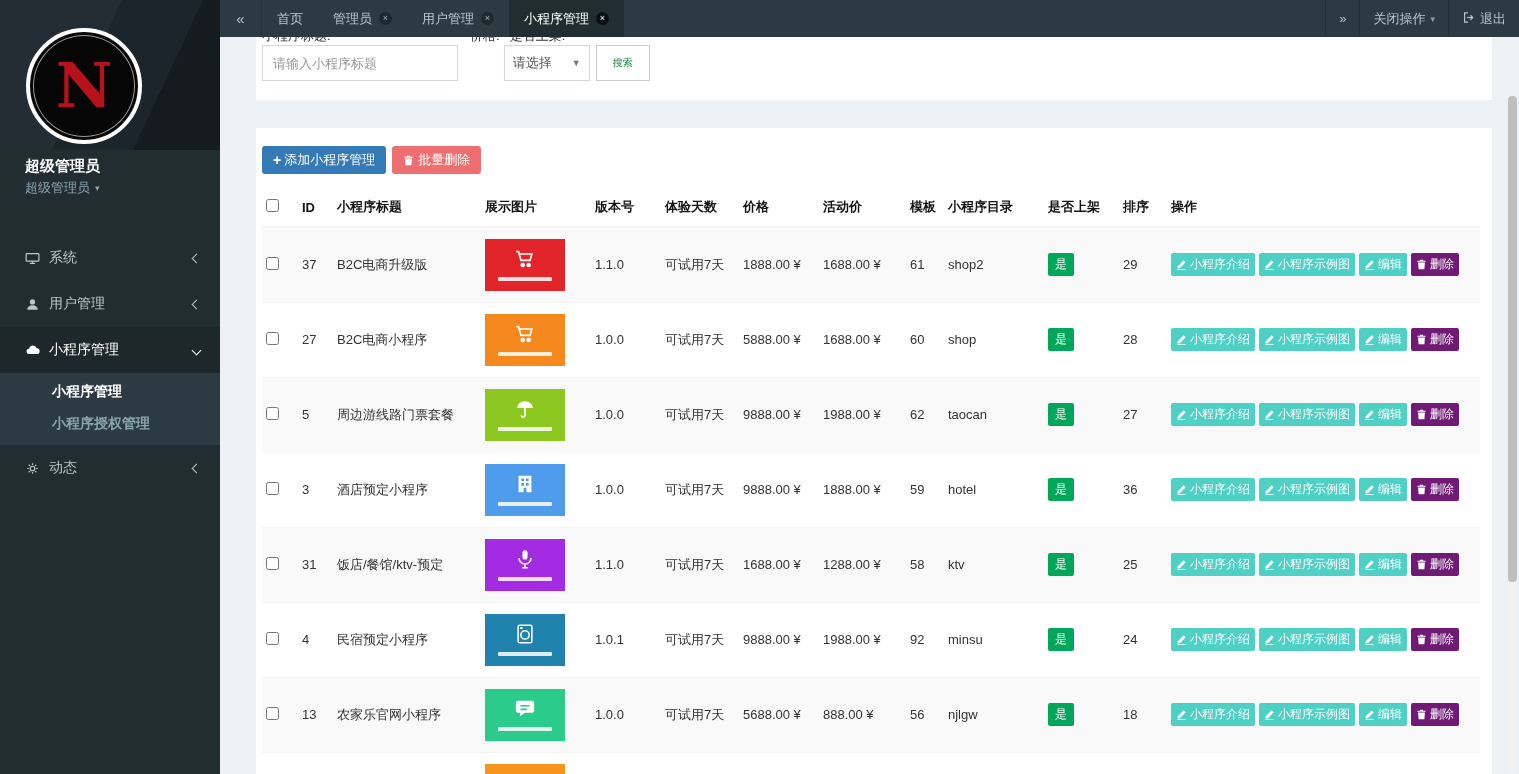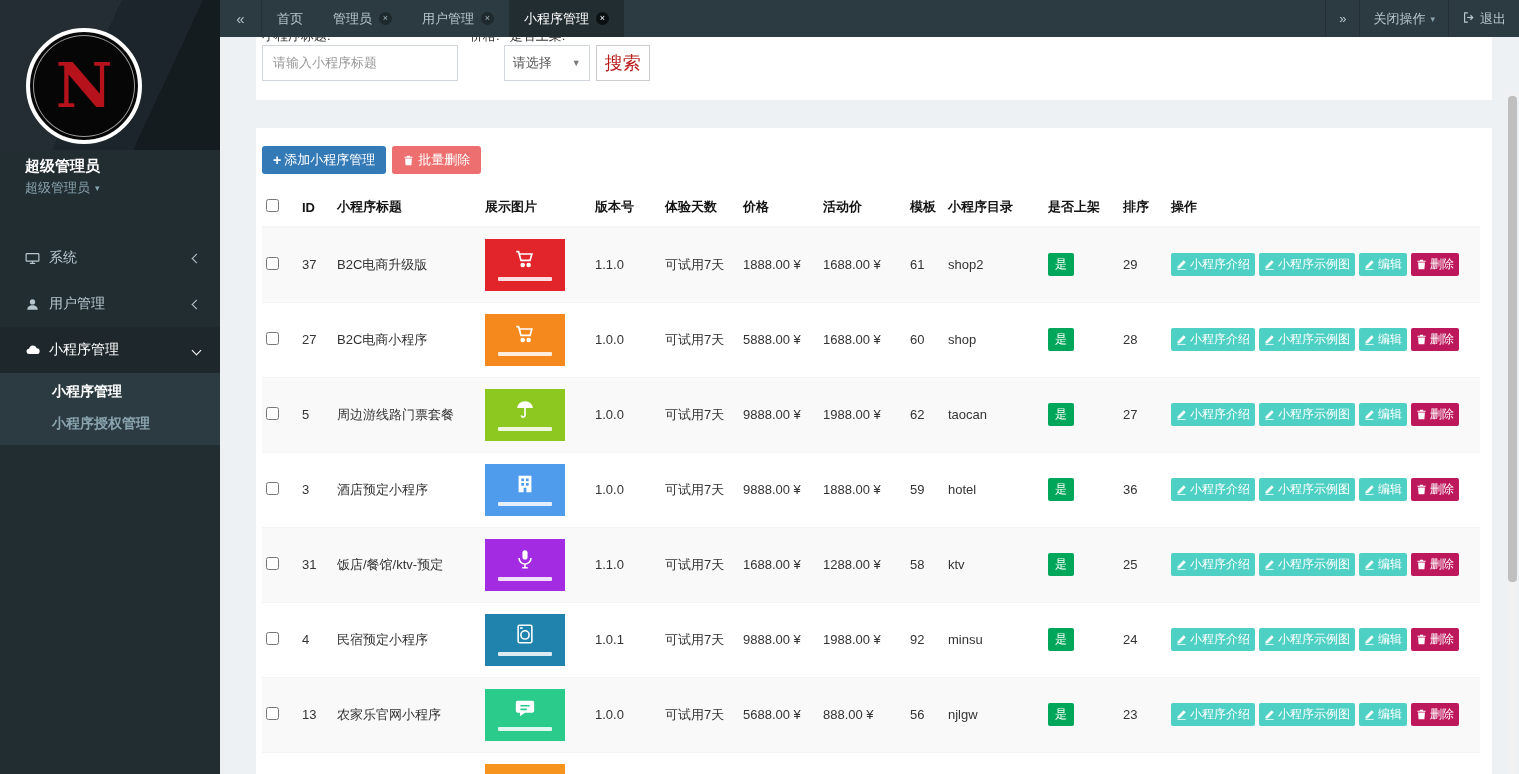--- a/index.html
+++ b/index.html
@@ -67,28 +67,28 @@
   #content { position:absolute; left:220px; top:0; right:0; height:774px; background:#eef1f4; z-index:10; }
   .search-panel {
     position:absolute; left:36px; top:23px; right:27px; height:77px; background:#fff;
     padding:4px 0 0 6px;
   }
   .field-groups { display:flex; align-items:flex-start; }
   .fgroup { margin-right:4px; }
   .flabel { font-size:13px; color:#333; height:18px; line-height:18px; }
   .fgroup.g2 .flabel { padding-left:8px; }
   .fgroup.g3 .flabel { padding-left:6px; }
-  .tinput { width:196px; height:36px; border:1px solid #d2d6de; padding:0 10px; font-size:13px; color:#7f1d1d; outline:none;font-family:Liberation Serif, serif; }
+  .tinput { width:196px; height:36px; border:1px solid #d2d6de; padding:0 10px; font-size:13px; color:#7f1d1d; outline:none; }
   .tinput::placeholder { color:#999; }
   .fselect {
     width:86px; height:36px; border:1px solid #d2d6de; background:#fff; display:flex;
     align-items:center; justify-content:space-between; padding:0 8px; font-size:13px; color:#555; cursor:pointer;
   }
   .sel-arrow { font-size:9px; color:#777; }
-  .search-btn { width:54px; height:36px; margin-top:18px; margin-left:2px; border:1px solid #ccc; background:#fff; font-size:18px; color:#b91c1c; cursor:pointer; font-family:inherit; }
+  .search-btn { width:54px; height:36px; margin-top:18px; margin-left:2px; border:1px solid #ccc; background:#fff; font-size:10px; color:#15803d; cursor:pointer; font-family:inherit; }
 
   .table-panel {
     position:absolute; left:36px; top:128px; right:27px; height:980px; background:#fff;
     padding:18px 12px 0 6px;
   }
   .toolbar { display:flex; gap:6px; }
   .btn-add {
     background:#337ab7; color:#fff; height:28px; padding:0 11px; font-size:13px; border:none;
     border-radius:3px; cursor:pointer; display:flex; align-items:center; gap:3px; font-family:inherit;
   }
@@ -104,21 +104,21 @@
   .img-tile {
     width:80px; height:52px; display:flex; flex-direction:column; align-items:center; justify-content:center; gap:4px;
   }
   .img-caption { width:54px; height:4px; background:rgba(255,255,255,0.85); border-radius:1px; }
   .badge-yes { display:inline-block; background:#00a65a; color:#fff; font-size:12px; padding:3px 7px; border-radius:2px; }
   .cell-actions { padding-right:0; }
   .abtn {
     display:inline-flex; align-items:center; gap:3px; background:#4ed0c4; color:#fff; font-size:12px;
     padding:3px 5px; border:none; border-radius:2px; margin-right:4px; cursor:pointer; white-space:nowrap; font-family:inherit;
   }
-  .abtn.delete { background:#be185d; margin-right:7px; }
+  .abtn.delete { background:#701a75; margin-right:7px; }
   .abtn svg, .btn-batch svg { display:block; }
 
   
   #vscroll { position:absolute; right:2px; top:92px; width:9px; height:682px; background:#f1f1f1; z-index:50; border-radius:4px; }
   #vscroll .thumb { position:absolute; top:4px; left:0; width:9px; height:486px; background:#bfbfbf; border-radius:4px; }
 
   input[type="checkbox"] { width:13px; height:13px; cursor:pointer; }
 </style>
 </head>
 <body>
@@ -162,20 +162,30 @@
               <path d="M6.5 18a4 4 0 0 1-.4-8A6 6 0 0 1 17.7 9.3 4.3 4.3 0 0 1 17.5 18z"></path>
             </svg>
           </span>
           <span class="mi-label">小程序管理</span>
           <span class="chev down"></span>
         </div>
         <div class="menu-sub">
           <div class="menu-sub-item active">小程序管理</div>
           <div class="menu-sub-item ">小程序授权管理</div>
         </div>
+      </div>
+      <div class="menu-item ">
+        <span class="mi-icon">
+          <svg width="15" height="15" viewBox="0 0 20 20" fill="none" stroke="currentColor">
+            <circle cx="10" cy="10" r="3" stroke-width="1.6"></circle>
+            <path stroke-width="1.6" d="M10 3v2.2M10 14.8V17M3 10h2.2M14.8 10H17M5 5l1.6 1.6M13.4 13.4L15 15M15 5l-1.6 1.6M6.6 13.4L5 15"></path>
+          </svg>
+        </span>
+        <span class="mi-label">动态</span>
+        <span class="chev left"></span>
       </div>
     </nav>
 </aside>
 
 <header id="navbar">
   <div class="nav-arrow">«</div>
   <div class="tabs">
       <div class="tab ">
         <span>首页</span>
       </div>
@@ -549,21 +559,21 @@
                 <span class="img-caption"></span>
               </div>
             </td>
             <td>1.0.0</td>
             <td>可试用7天</td>
             <td>5688.00 ¥</td>
             <td>888.00 ¥</td>
             <td>56</td>
             <td>njlgw</td>
             <td><span class="badge-yes">是</span></td>
-            <td>23</td>
+            <td>18</td>
             <td class="cell-actions"><button class="abtn"><span>
                   <svg width="11" height="11" viewBox="0 0 16 16">
                     <path d="M11.2 1.9l2.9 2.9L5.6 13.3l-3.5.6.6-3.5z" fill="#fff"></path>
                     <path d="M2 15.2h12" stroke="#fff" stroke-width="1.2"></path>
                   </svg>
                 </span>小程序介绍</button><button class="abtn"><span>
                   <svg width="11" height="11" viewBox="0 0 16 16">
                     <path d="M11.2 1.9l2.9 2.9L5.6 13.3l-3.5.6.6-3.5z" fill="#fff"></path>
                     <path d="M2 15.2h12" stroke="#fff" stroke-width="1.2"></path>
                   </svg>

